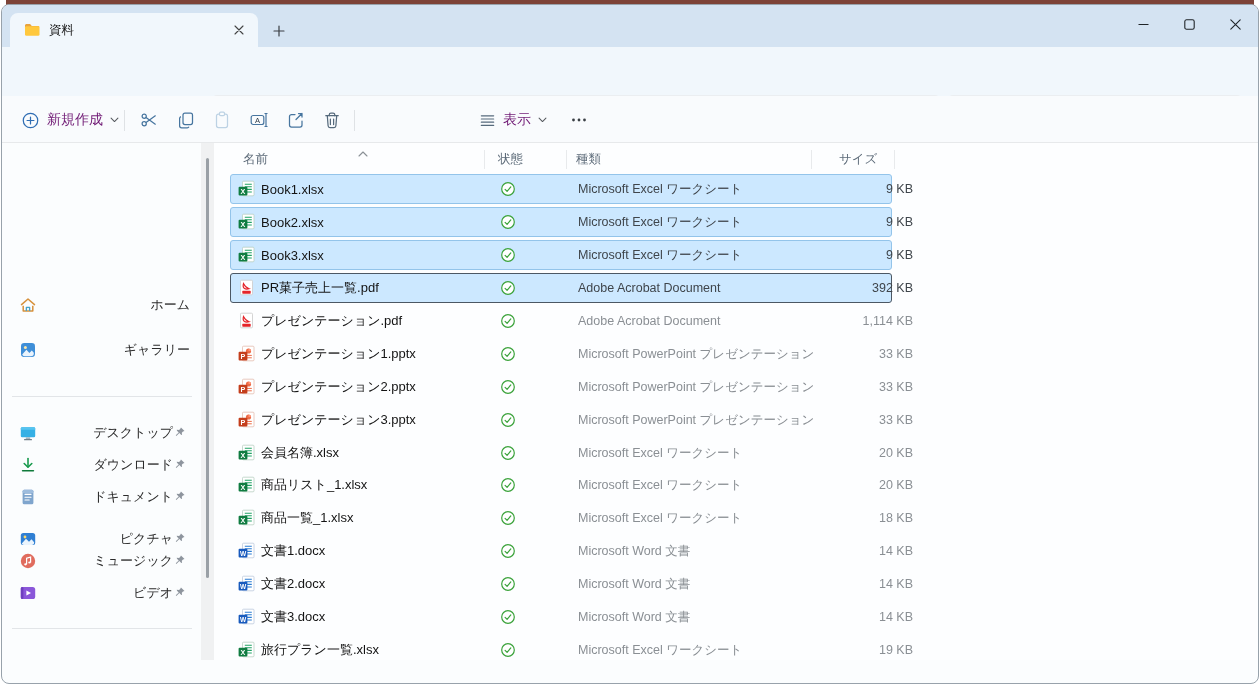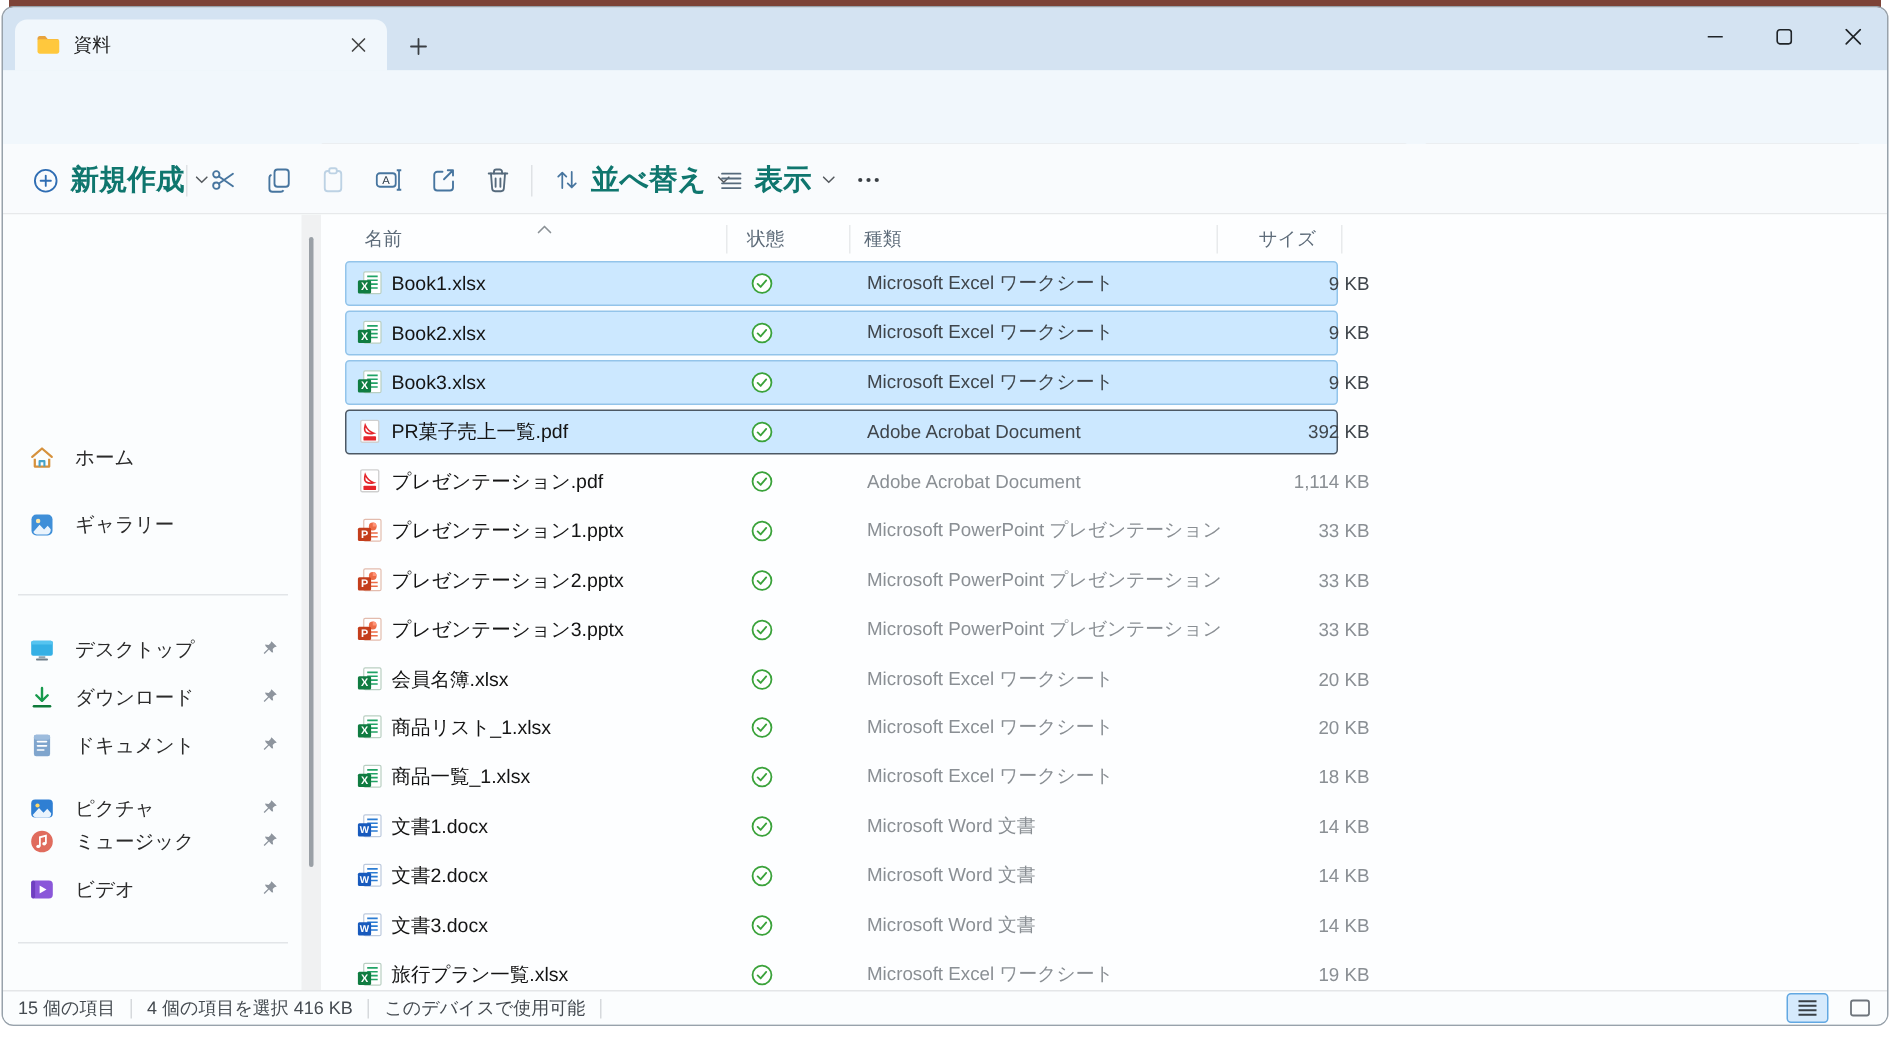--- a/index.html
+++ b/index.html
@@ -42,27 +42,27 @@
   .search-bar {
     position: absolute; left: 946px; top: 48px; width: 294px; height: 37px;
     background: #fdfdfe; border: 1px solid #ebeef1; border-bottom-color: #dde2e7; border-radius: 5px;
     display: flex; align-items: center; padding: 0 12px;
   }
   .search-placeholder { font-size: 13px; color: #8d959d; flex: 1; }
 
   
   .toolbar { position: absolute; left: 0; top: 91px; right: 0; height: 47px; background: #f9fbfd; border-bottom: 1px solid #e7e9eb; }
   .tb-btn { position: absolute; top: 7px; height: 34px; display: flex; align-items: center; justify-content: center; gap: 7px; border-radius: 5px; padding: 0 9px; }
-  .tb-label { font-size: 19px; color: #0f766e; white-space: nowrap; font-weight: bold; }
+  .tb-label { font-size: 14px; color: #701a75; white-space: nowrap; }
   .tb-icon-btn { position: absolute; top: 7px; width: 34px; height: 34px; display: flex; align-items: center; justify-content: center; border-radius: 5px; }
   .tb-divider { position: absolute; top: 14px; width: 1px; height: 21px; background: #dfe2e5; }
 
   
   .body-area { position: absolute; left: 0; top: 138px; right: 0; bottom: 23px; background: #fbfdfe; overflow: hidden; }
-  .sidebar { position: absolute; left: 0; top: 0; width: 199px; height: 100%; }
+  .sidebar { position: absolute; left: 0; top: 0; width: 199px; height: 100%; text-align: right; }
   .side-item { position: absolute; left: 6px; width: 188px; height: 31px; display: flex; align-items: center; border-radius: 5px; padding: 0 6px 0 10px; }
   .side-item .s-icon { width: 20px; display: flex; justify-content: center; }
   .side-label { font-size: 13px; color: #2b2b2b; margin-left: 12px; flex: 1; white-space: nowrap; }
   .side-pin { display: flex; align-items: center; padding-right: 4px; }
   .side-sep { position: absolute; left: 10px; width: 180px; height: 1px; background: #e2e5e8; }
   .side-scroll-track { position: absolute; left: 199px; top: 0; width: 13px; height: 100%; background: #f0f1f2; }
   .side-scroll-thumb { position: absolute; left: 5px; top: 15px; width: 3px; height: 420px; border-radius: 2px; background: #9aa0a6; }
 
   
   .list-pane { position: absolute; left: 212px; top: 0; right: 0; bottom: 0; background: #fdfeff; }
@@ -261,36 +261,20 @@
           <g fill="none" stroke="#566a7c" stroke-width="1.25" stroke-linecap="round">
             <path d="M3.8 5.7h12.4"></path>
             <path d="M7.3 5.7V4.6A1.6 1.6 0 0 1 8.9 3h2.2a1.6 1.6 0 0 1 1.6 1.6v1.1"></path>
             <path d="M5.3 5.7l.8 10a1.9 1.9 0 0 0 1.9 1.8h4a1.9 1.9 0 0 0 1.9-1.8l.8-10"></path>
             <path d="M8.4 9v5.5M11.6 9v5.5"></path>
           </g>
         </svg>
       </div>
     <div class="tb-divider" style="left:352px"></div>
 
-    <div class="tb-btn" style="left:358px">
-      <span style="display:flex">
-          <svg width="18" height="18" viewBox="0 0 20 20">
-            <g fill="none" stroke="#47759f" stroke-width="1.3" stroke-linecap="round" stroke-linejoin="round">
-              <path d="M6.5 16V4.5M3.5 7.5l3-3 3 3"></path>
-              <path d="M13.5 4v11.5M10.5 12.5l3 3 3-3"></path>
-            </g>
-          </svg>
-        </span>
-      <span class="tb-label">並べ替え</span>
-      <span style="display:flex">
-          <svg width="9" height="6" viewBox="0 0 10 7">
-            <path d="M1 1.3l4 4 4-4" fill="none" stroke="#55595e" stroke-width="1.2" stroke-linecap="round" stroke-linejoin="round"></path>
-          </svg>
-        </span>
-    </div>
     <div class="tb-btn" style="left:468px">
       <span style="display:flex">
           <svg width="17" height="17" viewBox="0 0 18 18">
             <g stroke="#566a7c" stroke-width="1.3" stroke-linecap="round">
               <path d="M2.5 4h13M2.5 7.4h13M2.5 10.8h13M2.5 14.2h13"></path>
             </g>
           </svg>
         </span>
       <span class="tb-label">表示</span>
       <span style="display:flex">
@@ -778,36 +762,14 @@
                 <path d="M5.1 8.3l2 2 3.7-4.4" fill="none" stroke="#3aa23a" stroke-width="1.2" stroke-linecap="round" stroke-linejoin="round"></path>
               </svg>
             </span>
             <span class="f-type">Microsoft Excel ワークシート</span>
             <span class="f-size">19 KB</span>
           </div>
         </div>
     </div>
   </div>
 
-  <div class="statusbar">
-    <span class="sb-text">15 個の項目</span>
-    <span class="sb-sep"></span>
-    <span class="sb-text">4 個の項目を選択 416 KB</span>
-    <span class="sb-sep"></span>
-    <span class="sb-text">このデバイスで使用可能</span>
-    <span class="sb-sep"></span>
-    <div class="view-toggles">
-      <div class="vt-btn active">
-          <svg width="14" height="12" viewBox="0 0 14 12">
-            <g stroke="#3a4builder046" stroke-width="1.2" style="stroke:#3a4046">
-              <path d="M1 1.5h12M1 4.5h12M1 7.5h12M1 10.5h12"></path>
-            </g>
-          </svg>
-        </div>
-      <div class="vt-btn">
-          <svg width="14" height="12" viewBox="0 0 14 12">
-            <rect x="1" y="1" width="12" height="10" rx="1.5" fill="none" stroke="#6e757c" stroke-width="1.2"></rect>
-          </svg>
-        </div>
-    </div>
-  </div>
 
 </div>
 
 </body></html>

